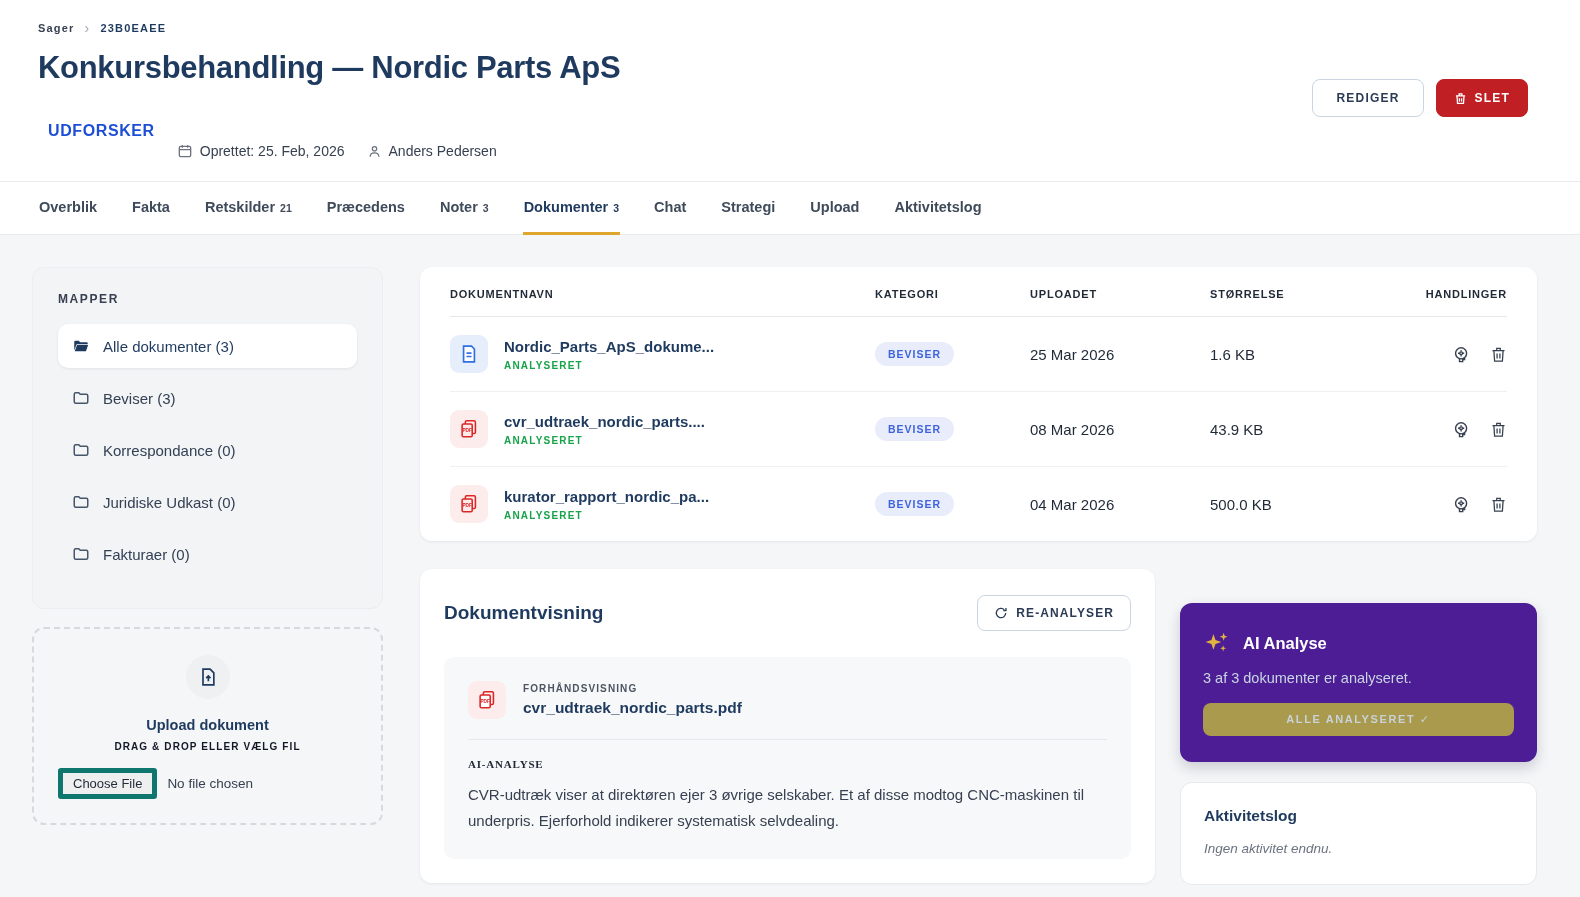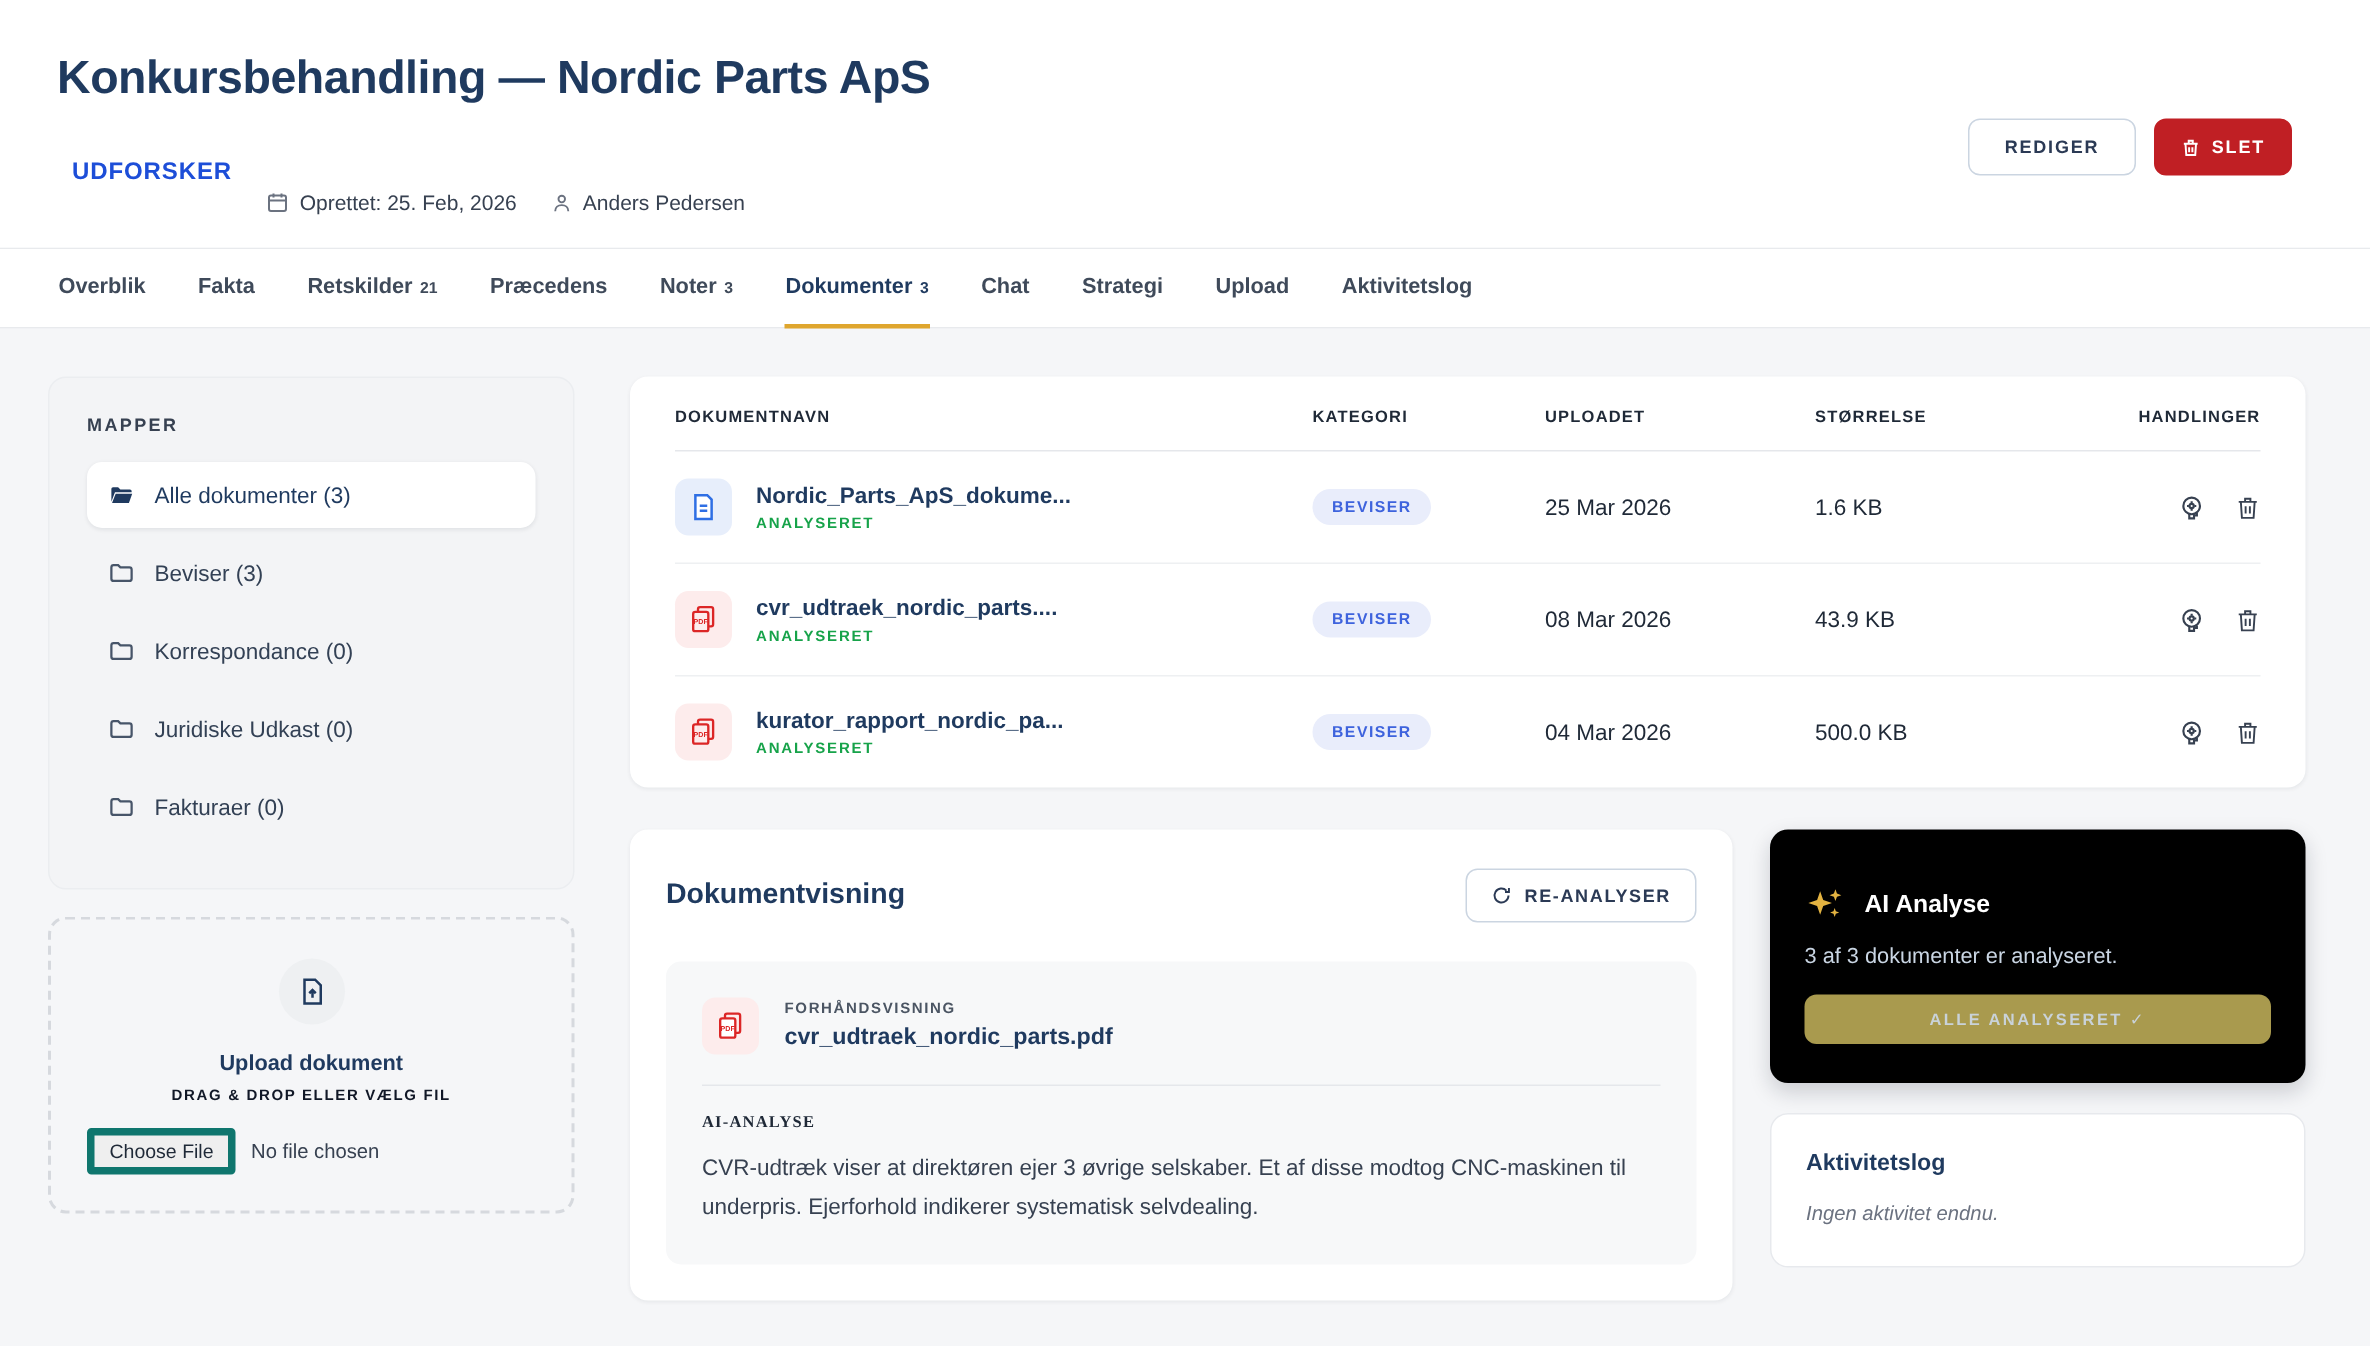--- a/index.html
+++ b/index.html
@@ -82,33 +82,38 @@
   .preview-card { margin-top:22px; background:#f7f8f9; border-radius:10px; padding:24px; }
   .preview-row { display:flex; align-items:center; gap:17px; }
   .preview-label { font-size:10px; font-weight:bold; letter-spacing:1.1px; color:#4b5563; }
   .preview-file { margin-top:5px; font-size:15.5px; font-weight:bold; color:#1f3a5f; }
   .preview-divider { height:1px; background:#e5e7eb; margin:20px 0 18px; }
   .analysis-label { font-size:11px; font-weight:bold; letter-spacing:0.8px; color:#1f2937;font-family:Liberation Serif, serif; }
   .analysis-text { margin-top:12px; font-size:15px; line-height:1.75; color:#374151; max-width:640px; }
 
   
   .rail { width:357px; flex:none; }
-  .ai-panel { background:#000000; border-radius:12px; padding:38px 23px 26px; box-shadow:0 6px 14px rgba(16,24,40,.18); }
+  .ai-panel { background:#4c1d95; border-radius:12px; padding:28px 23px 26px; box-shadow:0 6px 14px rgba(16,24,40,.18);margin-top:34px; }
   .ai-head { display:flex; align-items:center; gap:12px; }
   .ai-title { font-size:16.5px; font-weight:bold; color:#fff; }
   .ai-status { margin-top:15px; font-size:14.5px; color:#c9d5e3; }
   .ai-btn { margin-top:17px; width:100%; background:#a99a4e; border:none; border-radius:8px; padding:10px 0; font-family:inherit; font-size:11px; font-weight:bold; letter-spacing:1.6px; color:#c9d2d9; cursor:pointer; }
   .activity { margin-top:20px; background:#fff; border:1px solid #e7e9ed; border-radius:12px; padding:24px 23px 28px; }
   .activity-title { font-size:15.5px; font-weight:bold; color:#1f3a5f; }
   .activity-empty { margin-top:16px; font-size:13.5px; font-style:italic; color:#6b7280; }
 </style>
 </head>
 <body>
 
 <header class="header">
+  <div class="breadcrumb">
+    <span>Sager</span>
+    <span class="crumb-sep">›</span>
+    <span class="crumb-current">23B0EAEE</span>
+  </div>
   <h1 class="page-title">Konkursbehandling — Nordic Parts ApS</h1>
   <div class="meta-row">
     <span class="role-badge">UDFORSKER</span>
     <span class="meta-item">
       <span>
           <svg width="16" height="16" viewBox="0 0 24 24" fill="none" stroke="currentColor" stroke-width="2">
             <rect x="3.5" y="5" width="17" height="15.5" rx="2"></rect>
             <path d="M8 3v4M16 3v4M3.5 10h17"></path>
           </svg>
         </span>

